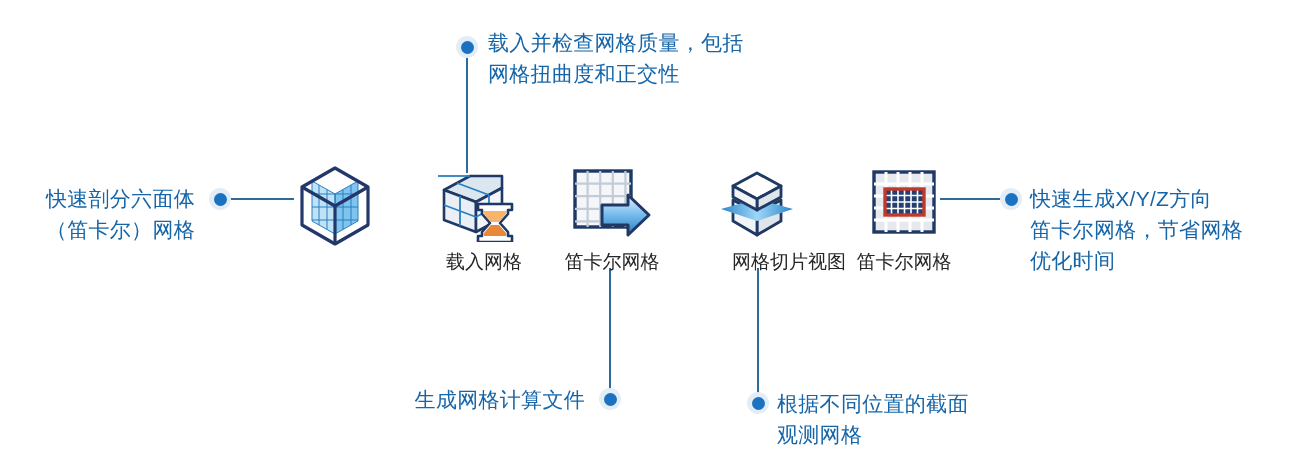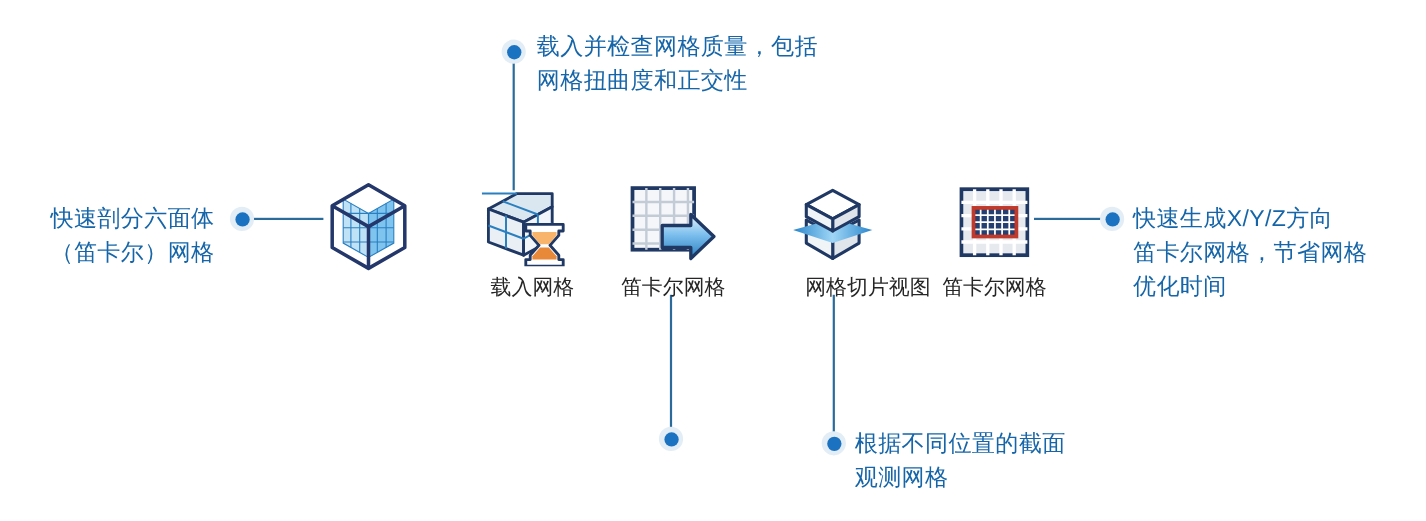--- a/index.html
+++ b/index.html
@@ -216,20 +216,21 @@
   <div class="caption" style="left:532px; top:250px; width:160px;">笛卡尔网格</div>
   <div class="caption" style="left:699px; top:250px; width:180px;">网格切片视图</div>
   <div class="caption" style="left:824px; top:250px; width:160px;">笛卡尔网格</div>
 
   <div class="callout right-align" style="left:10px; top:183px; width:185px;">快速剖分六面体
 （笛卡尔）网格</div>
 
   <div class="callout" style="left:488px; top:27px; width:320px;">载入并检查网格质量，包括
 网格扭曲度和正交性</div>
 
+  <div class="callout right-align" style="left:330px; top:384px; width:255px;">生成网格计算文件</div>
 
   <div class="callout" style="left:777px; top:388px; width:260px;">根据不同位置的截面
 观测网格</div>
 
   <div class="callout" style="left:1030px; top:183px; width:250px;">快速生成X/Y/Z方向
 笛卡尔网格，节省网格
 优化时间</div>
 
 </div>
 

